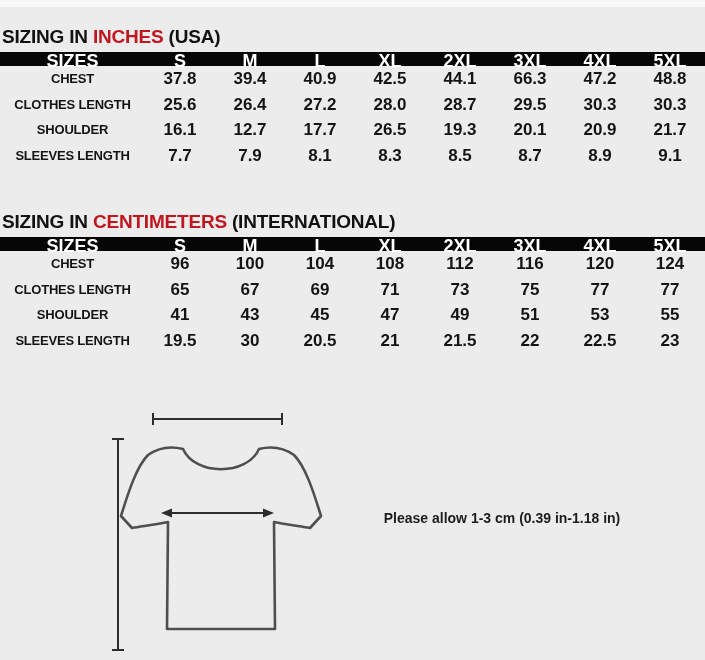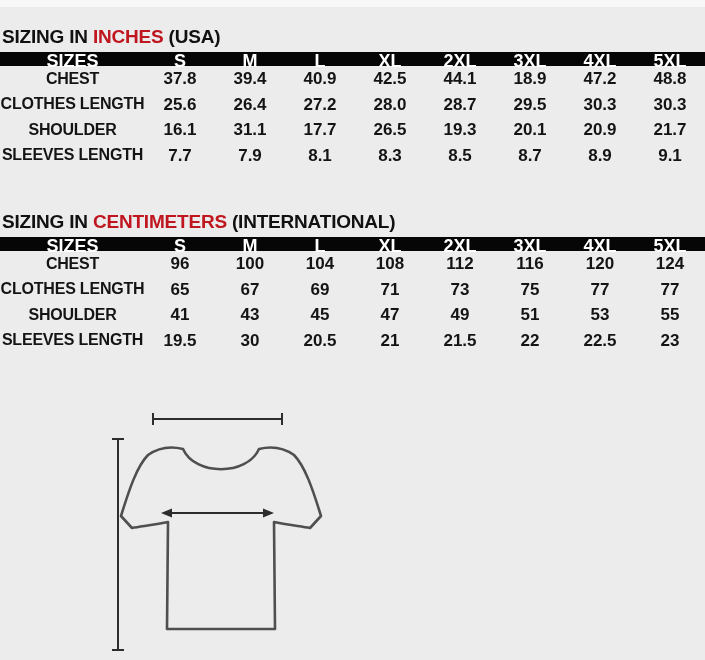--- a/index.html
+++ b/index.html
@@ -27,21 +27,21 @@
   .title .unit{color:var(--accent-red);}
   .title1{top:26px;}
   .title2{top:211px;}
   .sizetable{position:absolute;left:0;width:705px;}
   .table1{top:52px;}
   .table2{top:237px;}
   .trow{display:grid;grid-template-columns:145px repeat(8,70px);align-items:center;}
   .thead{background:var(--header-bg);color:#fff;height:14px;font-size:18px;font-weight:bold;}
   .trow.data{height:25.5px;font-size:17px;font-weight:bold;color:var(--text-dark);}
   .tcell{text-align:center;line-height:1;}
-  .rowlabel{font-size:16px;letter-spacing:-0.2px;}
+  .rowlabel{font-size:13px;letter-spacing:-0.2px;}
   .diagram{position:absolute;top:375px;left:0;width:705px;height:285px;}
   .diagram svg{position:absolute;top:0;left:0;}
   .note{
     position:absolute;left:352px;top:507px;width:300px;
     text-align:center;font-size:14px;font-weight:bold;
     color:#1c1c1c;line-height:22px;
   }
   .measure{stroke:var(--line-color);stroke-width:2;fill:none;}
   .measure-fill{fill:var(--line-color);stroke:none;}
   .shirt{stroke:var(--shirt-outline);stroke-width:2.6;fill:none;stroke-linejoin:round;stroke-linecap:round;}
@@ -65,39 +65,39 @@
       <div class="tcell">4XL</div>
       <div class="tcell">5XL</div>
     </div>
     <div class="trow data">
       <div class="tcell rowlabel">CHEST</div>
       <div class="tcell val">37.8</div>
       <div class="tcell val">39.4</div>
       <div class="tcell val">40.9</div>
       <div class="tcell val">42.5</div>
       <div class="tcell val">44.1</div>
-      <div class="tcell val">18.9</div>
+      <div class="tcell val">66.3</div>
       <div class="tcell val">47.2</div>
       <div class="tcell val">48.8</div>
     </div>
     <div class="trow data">
       <div class="tcell rowlabel">CLOTHES LENGTH</div>
       <div class="tcell val">25.6</div>
       <div class="tcell val">26.4</div>
       <div class="tcell val">27.2</div>
       <div class="tcell val">28.0</div>
       <div class="tcell val">28.7</div>
       <div class="tcell val">29.5</div>
       <div class="tcell val">30.3</div>
       <div class="tcell val">30.3</div>
     </div>
     <div class="trow data">
       <div class="tcell rowlabel">SHOULDER</div>
       <div class="tcell val">16.1</div>
-      <div class="tcell val">31.1</div>
+      <div class="tcell val">12.7</div>
       <div class="tcell val">17.7</div>
       <div class="tcell val">26.5</div>
       <div class="tcell val">19.3</div>
       <div class="tcell val">20.1</div>
       <div class="tcell val">20.9</div>
       <div class="tcell val">21.7</div>
     </div>
     <div class="trow data">
       <div class="tcell rowlabel">SLEEVES LENGTH</div>
       <div class="tcell val">7.7</div>
@@ -205,13 +205,14 @@
     <g>
       <line class="measure" x1="169" y1="138" x2="266" y2="138"></line>
       <polygon class="measure-fill" points="161,138 172,133.5 172,142.5"></polygon>
       <polygon class="measure-fill" points="274,138 263,133.5 263,142.5"></polygon>
     </g>
   </svg>
 
 </div>
 
 <div class="note">
+  <div>Please allow 1-3 cm (0.39 in-1.18 in)</div>
 </div>
 
 </body></html>

